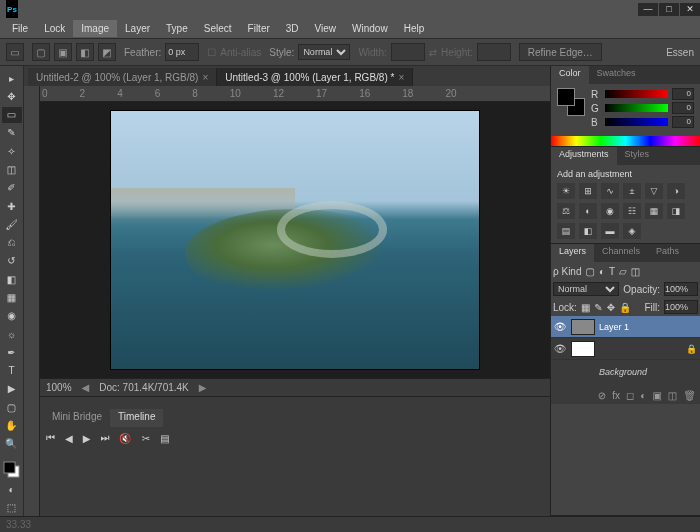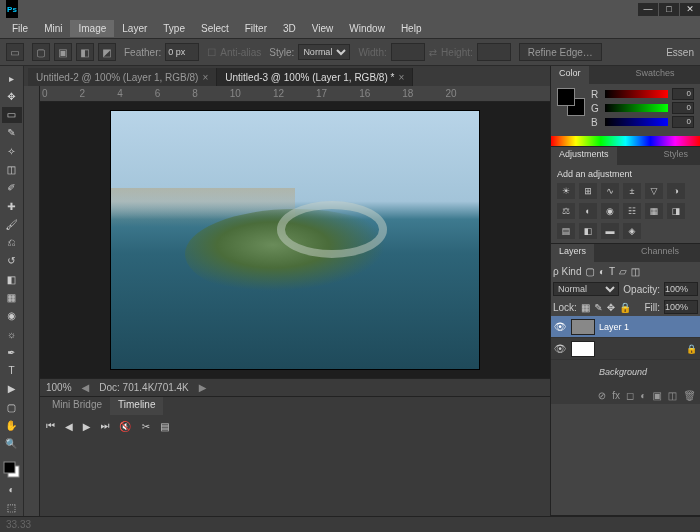--- a/index.html
+++ b/index.html
@@ -33,30 +33,30 @@
 .cright { flex: 1; display: flex; flex-direction: column; }
 .hruler { height: 16px; background: #444; border-bottom: 1px solid #222; display: flex; align-items: center; padding-left: 2px; color: #888; font-size: 8px; gap: 32px; overflow: hidden; }
 .canvas { flex: 1; background: #1e1e1e; display: flex; align-items: center; justify-content: center; overflow: hidden; }
 .image { width: 370px; height: 260px; background: linear-gradient(to bottom, #b8d4e8 0%, #a3c4d9 35%, #3e7a8f 42%, #2d6478 55%, #1f4a5a 100%); position: relative; border: 1px solid #000; }
 .image .island { position: absolute; left: 20%; top: 38%; width: 60%; height: 35%; background: radial-gradient(ellipse at 40% 40%, #6a8c5a 0%, #4a6c3a 30%, transparent 60%); border-radius: 50%; }
 .image .ring { position: absolute; left: 45%; top: 35%; width: 30%; height: 22%; border: 8px solid rgba(200,210,200,0.5); border-radius: 50%; }
 .image .coast { position: absolute; left: 0; top: 30%; width: 50%; height: 15%; background: linear-gradient(to bottom, rgba(180,170,140,0.6), transparent); }
 .statusbar { height: 18px; background: #3a3a3a; display: flex; align-items: center; padding: 0 6px; gap: 10px; color: #bbb; font-size: 9px; border-top: 1px solid #222; }
 .statusbar .arrow { color: #888; }
 .bottompanel { height: 120px; background: #3a3a3a; border-top: 1px solid #222; display: flex; flex-direction: column; }
-.bptabs { height: 18px; display: flex; padding-left: 4px; }
+.bptabs { height: 18px; display: flex; padding-left: 4px; margin-top: 12px; }
 .bptabs span { padding: 2px 8px; color: #999; }
 .bptabs span.active { background: #444; color: #ddd; }
 .bpcontrols { height: 22px; display: flex; align-items: center; padding-left: 6px; gap: 10px; color: #ccc; }
 .bpcontrols span { font-size: 10px; }
 .bpcenter { flex: 1; display: flex; align-items: center; justify-content: center; }
 .bpcenter .btn { background: #444; border: 1px solid #2a2a2a; padding: 3px 10px; display: flex; align-items: center; gap: 6px; }
 .rpanels { width: 150px; background: #444; display: flex; flex-direction: column; border-left: 1px solid #222; }
 .panel { border-bottom: 1px solid #222; }
-.ptabs { height: 18px; background: #333; display: flex; gap: 39px; }
+.ptabs { height: 18px; background: #333; display: flex; }
 .ptabs span { padding: 2px 8px; color: #888; font-size: 9px; }
 .ptabs span.active { background: #444; color: #ddd; }
 .pbody { padding: 4px 6px; background: #444; }
 .colorpanel { display: flex; gap: 6px; }
 .swatches { width: 28px; height: 28px; position: relative; }
 .sw-fg { position: absolute; width: 18px; height: 18px; background: #000; border: 1px solid #888; top: 0; left: 0; }
 .sw-bg { position: absolute; width: 18px; height: 18px; background: #000; border: 1px solid #888; bottom: 0; right: 0; }
 .sliders { flex: 1; }
 .srow { display: flex; align-items: center; gap: 4px; margin-bottom: 2px; }
 .srow .lbl { width: 10px; color: #ccc; }
@@ -92,21 +92,21 @@
   <div class="logo">Ps</div>
   <div class="winbtns">
     <div>—</div>
     <div>□</div>
     <div>✕</div>
   </div>
 </div>
 
 <div class="menubar" id="menubar">
     <span>File</span>
-    <span>Mini</span>
+    <span>Lock</span>
     <span class="active">Image</span>
     <span>Layer</span>
     <span>Type</span>
     <span>Select</span>
     <span>Filter</span>
     <span>3D</span>
     <span>View</span>
     <span>Window</span>
     <span>Help</span>
   </div>

